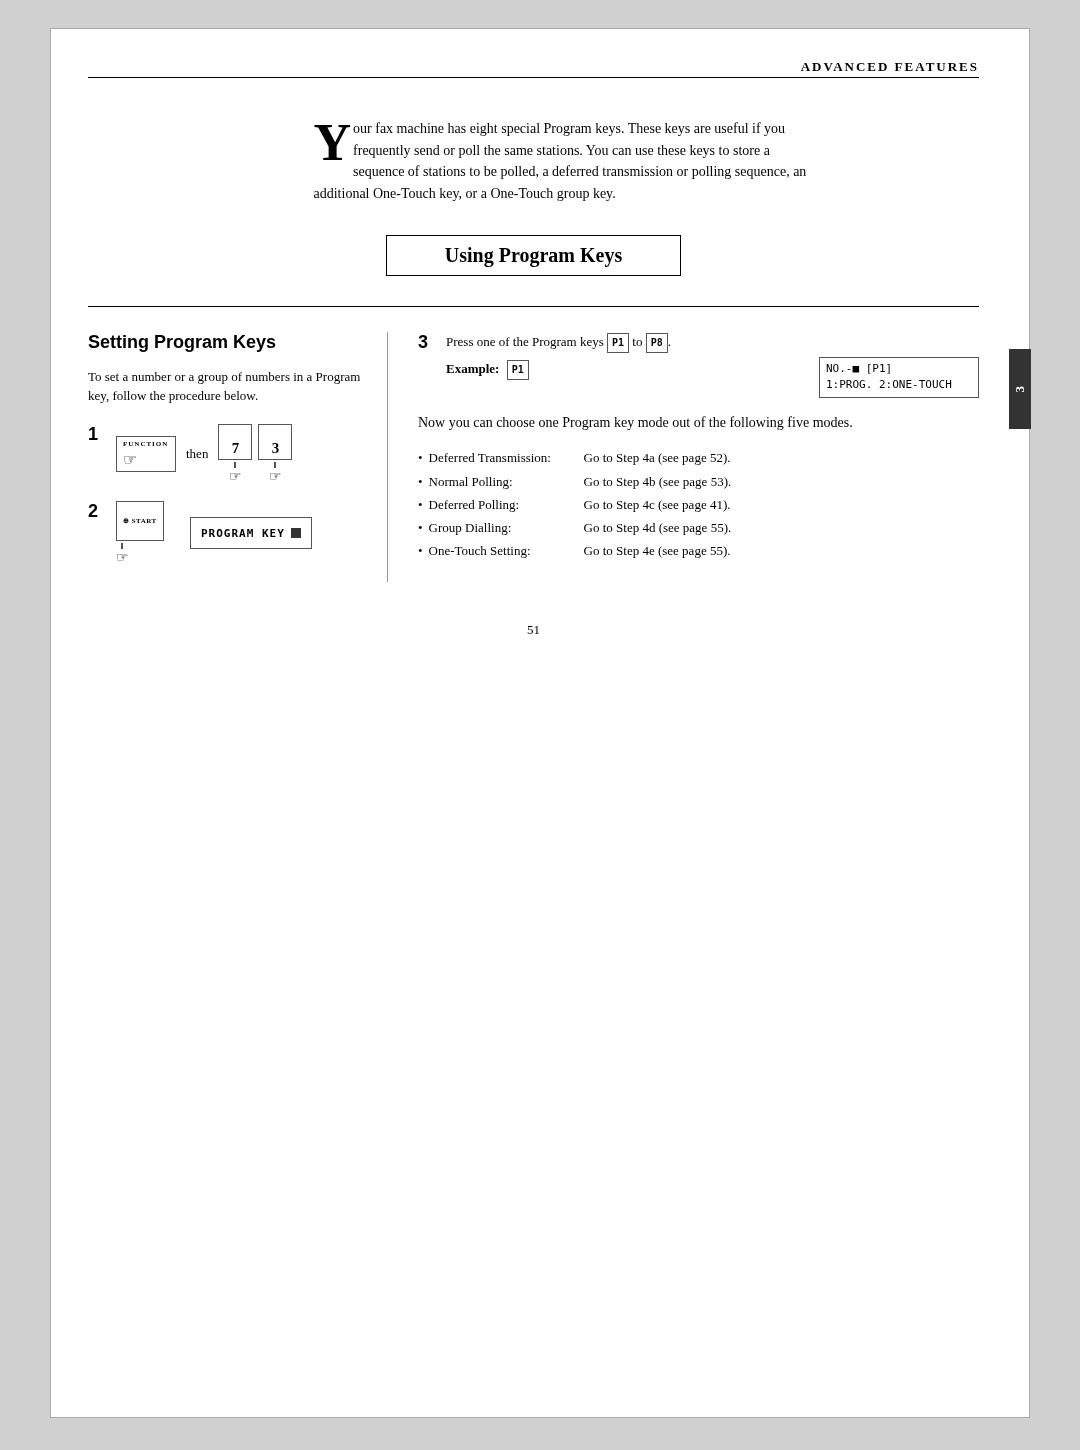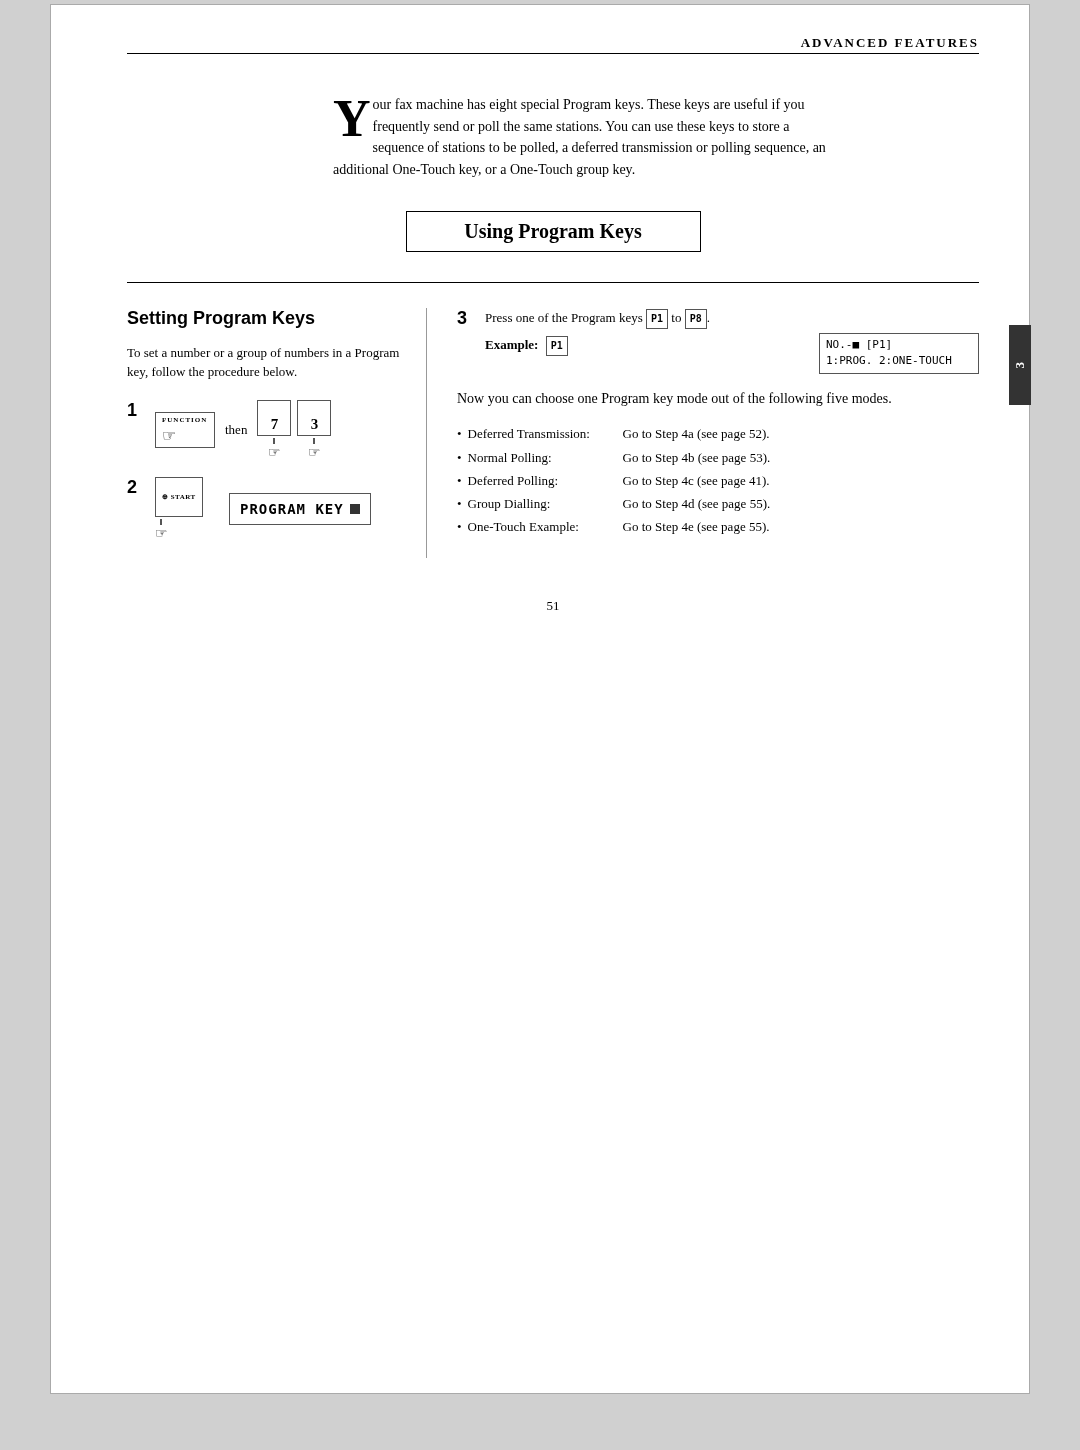--- a/index.html
+++ b/index.html
@@ -10,23 +10,23 @@
       justify-content: center;
       align-items: flex-start;
       min-height: 1450px;
       font-family: 'Times New Roman', Times, serif;
     }
 
     .page {
       width: 980px;
       min-height: 1390px;
       background: #fff;
-      margin: 4px auto;
+      margin: 28px auto;
       position: relative;
-      padding: 30px 50px 50px 76px;
+      padding: 30px 50px 50px 37px;
       border: 1px solid #aaa;
     }
 
     
     .right-tab {
       position: absolute;
       right: -2px;
       top: 320px;
       width: 22px;
       height: 80px;
@@ -218,21 +218,21 @@
     }
 
     
     .prog-key-display {
       display: inline-flex;
       align-items: center;
       border: 1.5px solid #555;
       padding: 3px 10px;
       min-width: 120px;
       height: 32px;
-      font-size: 14px;
+      font-size: 11px;
       letter-spacing: 1px;
       font-family: monospace;
       background: #fff;
       font-weight: bold;
     }
 
     .prog-key-square {
       display: inline-block;
       width: 10px;
       height: 10px;
@@ -480,21 +480,21 @@
           <span class="bullet-term">Deferred Polling:</span>
           <span class="bullet-action">Go to Step 4c (see page 41).</span>
         </li>
         <li>
           <span class="bullet-dot">•</span>
           <span class="bullet-term">Group Dialling:</span>
           <span class="bullet-action">Go to Step 4d (see page 55).</span>
         </li>
         <li>
           <span class="bullet-dot">•</span>
-          <span class="bullet-term">One-Touch Example:</span>
+          <span class="bullet-term">One-Touch Setting:</span>
           <span class="bullet-action">Go to Step 4e (see page 55).</span>
         </li>
       </ul>
 
     </div>
 
   </div>
 
   <div class="page-number">51</div>
 

